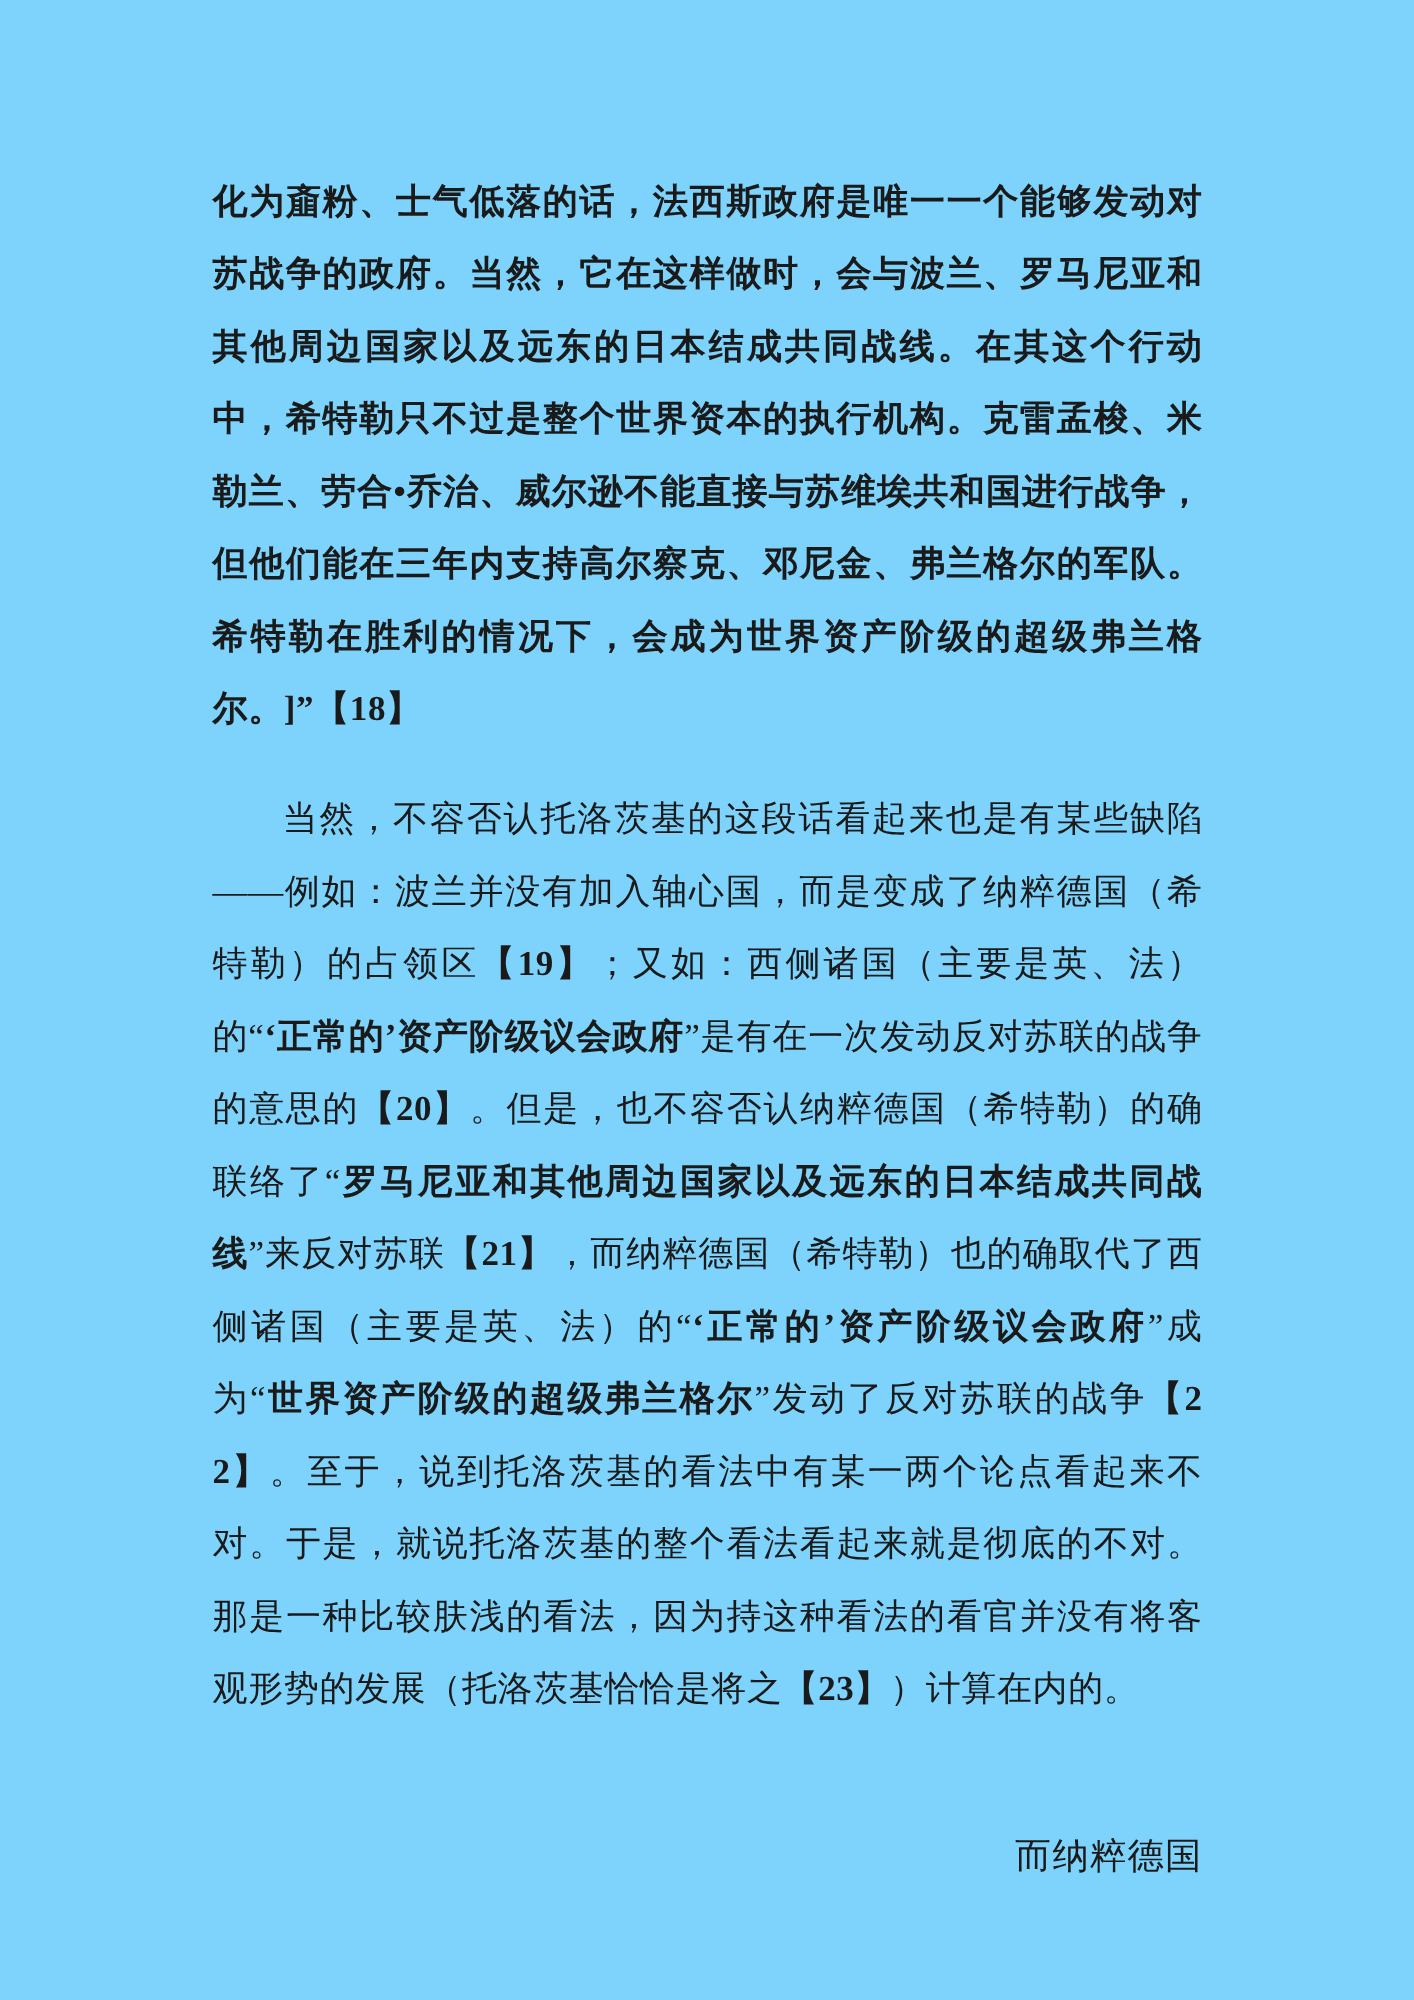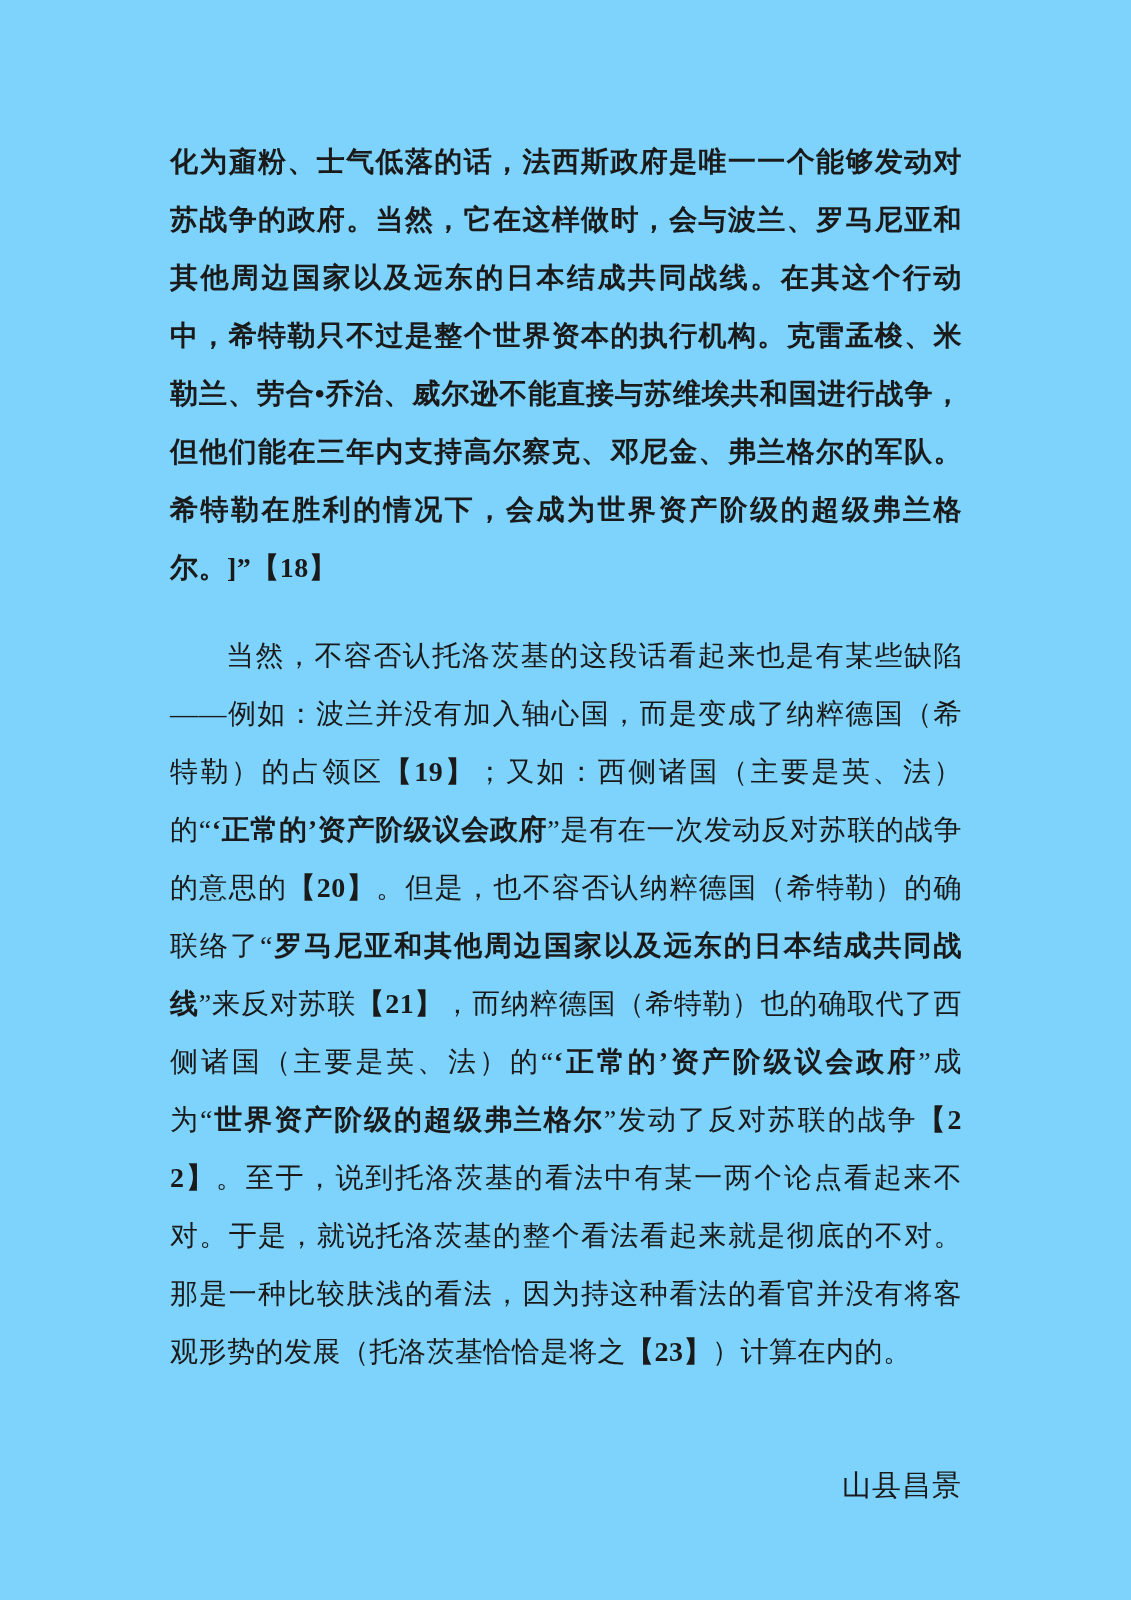--- a/index.html
+++ b/index.html
@@ -48,15 +48,15 @@
     letter-spacing: 1px;
   }
 </style>
 </head>
 <body>
 
 <div class="page">
   <div class="content">
     <p class="para quote"><span class="b">化为齑粉、士气低落的话，法西斯政府是唯一一个能够发动对苏战争的政府。当然，它在这样做时，会与波兰、罗马尼亚和其他周边国家以及远东的日本结成共同战线。在其这个行动中，希特勒只不过是整个世界资本的执行机构。克雷孟梭、米勒兰、劳合•乔治、威尔逊不能直接与苏维埃共和国进行战争，但他们能在三年内支持高尔察克、邓尼金、弗兰格尔的军队。希特勒在胜利的情况下，会成为世界资产阶级的超级弗兰格尔。]”【18】</span></p>
     <p class="para indent"><span>当然，不容否认托洛茨基的这段话看起来也是有某些缺陷——例如：波兰并没有加入轴心国，而是变成了纳粹德国（希特勒）的占领区</span><span class="b">【19】</span><span>；又如：西侧诸国（主要是英、法）的“</span><span class="b">‘正常的’资产阶级议会政府</span><span>”是有在一次发动反对苏联的战争的意思的</span><span class="b">【20】</span><span>。但是，也不容否认纳粹德国（希特勒）的确联络了“</span><span class="b">罗马尼亚和其他周边国家以及远东的日本结成共同战线</span><span>”来反对苏联</span><span class="b">【21】</span><span>，而纳粹德国（希特勒）也的确取代了西侧诸国（主要是英、法）的“</span><span class="b">‘正常的’资产阶级议会政府</span><span>”成为“</span><span class="b">世界资产阶级的超级弗兰格尔</span><span>”发动了反对苏联的战争</span><span class="b">【22】</span><span>。至于，说到托洛茨基的看法中有某一两个论点看起来不对。于是，就说托洛茨基的整个看法看起来就是彻底的不对。那是一种比较肤浅的看法，因为持这种看法的看官并没有将客观形势的发展（托洛茨基恰恰是将之</span><span class="b">【23】</span><span>）计算在内的。</span></p>
-    <div class="signature">山县昌景</div>
+    <div class="signature">而纳粹德国</div>
   </div>
 </div>
 
 </body></html>

